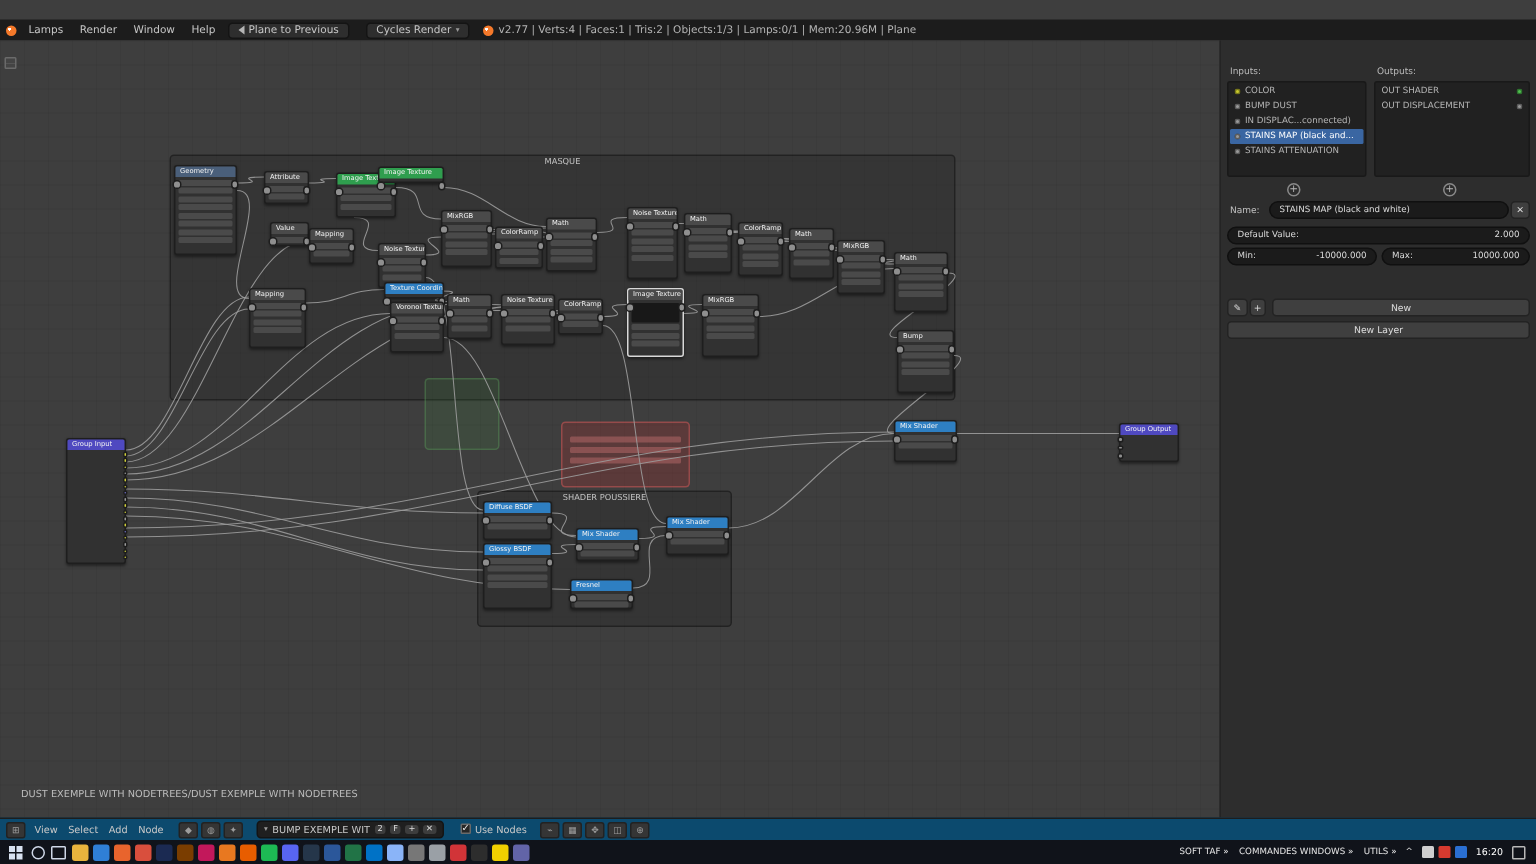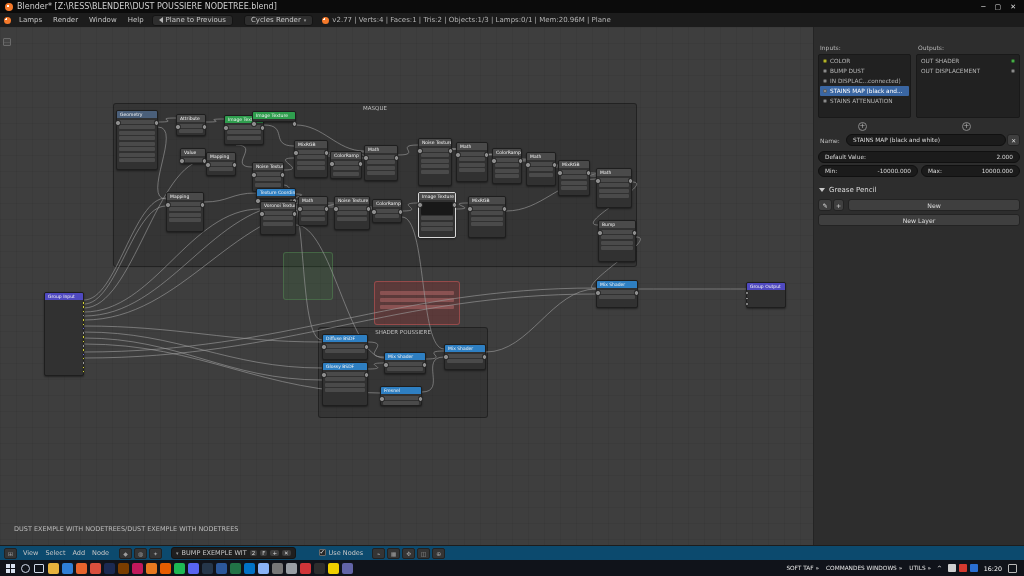--- a/index.html
+++ b/index.html
@@ -58,48 +58,39 @@
 .field .fv{margin-left:auto}
 .btn{position:absolute;height:12px;background:#3f3f3f;border:1px solid #232323;border-radius:3px;color:#dedede;display:flex;align-items:center;justify-content:center;font-size:6.2px}
 
 .nheaderbar{position:absolute;left:0;top:545px;width:100%;height:15px;background:#0c4a6e;border-top:1px solid #1d1d1d;display:flex;align-items:center;gap:3px;padding:0 4px;font-size:6.5px;color:#c8c8c8;white-space:nowrap;z-index:6}
 .hmenu{padding:1px 3px}
 .hicon{width:13px;height:11px;background:#353535;border:1px solid #222;border-radius:2px;display:flex;align-items:center;justify-content:center;font-size:6px;color:#9d9d9d;flex:none}
 .selector{display:flex;align-items:center;gap:3px;height:12px;background:#1f1f1f;border:1px solid #141414;border-radius:3px;padding:0 4px}
 .badge{background:#3d3d3d;border-radius:2px;padding:0 2px;font-size:5.5px;color:#ddd}
 .cb{width:7px;height:7px;background:#272727;border:1px solid #6a6a6a;border-radius:1px;position:relative;flex:none}
 .cb:after{content:"✓";position:absolute;left:0;top:-2px;font-size:6.5px;color:#ececec}
-.usenodes{display:flex;align-items:flex-start;gap:3px;margin-left:20px}
+.usenodes{display:flex;align-items:flex-start;gap:3px;margin-left:8px}
 
 .taskbar{position:absolute;left:0;top:560px;width:100%;height:16px;background:#10131a;display:flex;align-items:center;gap:4px;padding:0 4px;z-index:7}
 .start{width:13px;height:11px;display:grid;grid-template-columns:4px 4px;grid-template-rows:4px 4px;gap:1px;align-content:center;justify-content:center;flex:none}
 .start span{background:#d8e2f0}
 .ring{width:9px;height:9px;border:1.5px solid #cfd8e8;border-radius:50%;flex:none}
 .taskview{width:10px;height:9px;border:1px solid #cfd8e8;border-radius:1px;flex:none}
 #taskbar-apps{display:flex;gap:3px;align-items:center}
 .tb-icon{width:11px;height:11px;border-radius:2px;flex:none}
 .tray{margin-left:auto;display:flex;align-items:center;gap:6px;color:#e6e6e6;font-size:5.8px;padding-right:3px;white-space:nowrap}
 .tray-ico{width:8px;height:8px;border-radius:1px;flex:none}
 .time{font-size:6.3px;color:#fff}
 .notif{width:9px;height:9px;border:1px solid #b8b8b8;border-radius:1px;flex:none}
 </style>
 </head>
 <body>
 
 <div class="screen">
 
-  <div class="titlebar">
-    <span class="blogo"></span>
-    <span>Blender* [Z:\RESS\BLENDER\DUST POUSSIERE NODETREE.blend]</span>
-    <div class="winbtns">
-      <span>─</span>
-      <span>▢</span>
-      <span>✕</span>
-    </div>
-  </div>
 
   <div class="menubar">
     <span class="blogo tiny"></span>
     <div id="menubar-menus">
         <div class="menu-item">Lamps</div>
         <div class="menu-item">Render</div>
         <div class="menu-item">Window</div>
         <div class="menu-item">Help</div>
       </div>
     <div class="mbtn">
@@ -445,24 +436,20 @@
       <span class="fv">2.000</span>
     </div>
     <div class="field" style="left:4px;top:138px;width:100px">
       <span>Min:</span>
       <span class="fv">-10000.000</span>
     </div>
     <div class="field" style="left:107px;top:138px;width:99px">
       <span>Max:</span>
       <span class="fv">10000.000</span>
     </div>
-    <div class="panel-header" style="top:156px">
-      <span class="tri-down"></span>
-      <span>Grease Pencil</span>
-    </div>
     <div class="btn" style="left:4px;top:172px;width:14px">✎</div>
     <div class="btn" style="left:19px;top:172px;width:11px">+</div>
     <div class="btn" style="left:34px;top:172px;width:172px">New</div>
     <div class="btn" style="left:4px;top:187px;width:202px">New Layer</div>
   </div>
 
   <div class="nheaderbar">
     <div class="hicon">⊞</div>
     <div id="nh-menus" style="display:flex;gap:1px">
         <div class="hmenu">View</div>

